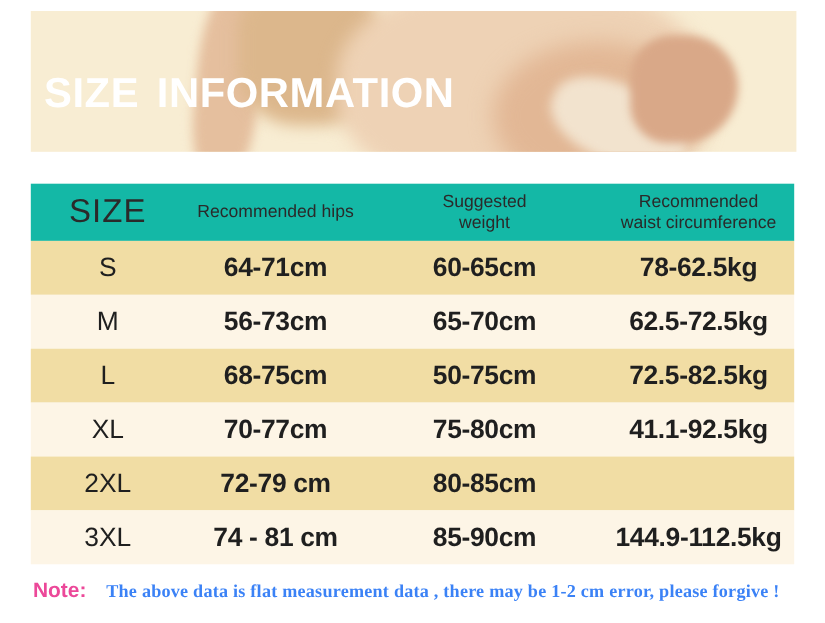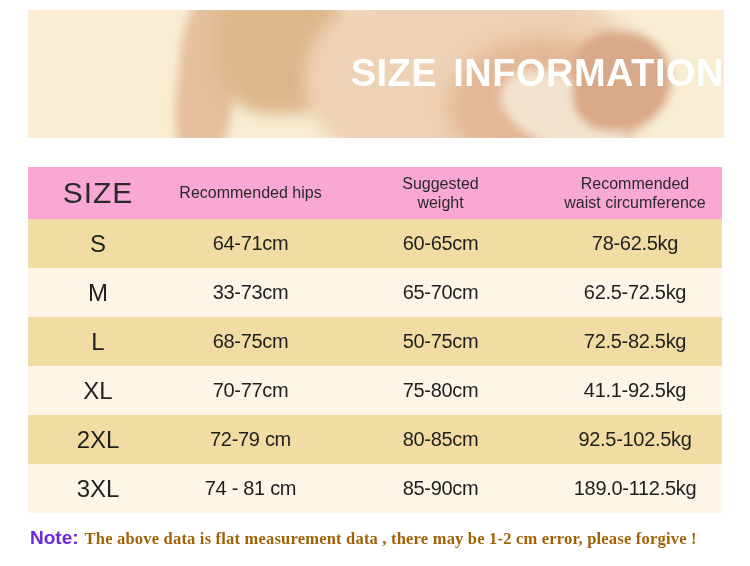--- a/index.html
+++ b/index.html
@@ -44,66 +44,66 @@
     background: #f2e3ce; border-radius: 45%;
     transform: rotate(24deg); filter: blur(5px);
   }
   .shape-hand {
     left: 545px; top: 22px; width: 98px; height: 98px;
     background: #d9a888; border-radius: 45% 55% 60% 40%;
     filter: blur(4px);
   }
   .banner-title {
     position: absolute; left: 0; right: 0; top: 44px;
-    margin: 0; text-align: right;
+    margin: 12px; text-align: left;
     font-size: 38px; font-weight: bold; line-height: 1;
     color: #ffffff; letter-spacing: 0.5px; word-spacing: 5px;
     z-index: 2;
   }
 
   
   .size-table {
     position: absolute; left: 28px; top: 167px;
     width: 694px;
     color: #1f1f1f;
   }
   .trow {
     display: grid;
     grid-template-columns: 140px 165px 215px 174px;
     align-items: center;
   }
   .trow > div { text-align: center; }
-  .header-row { height: 52px; background: #f9a8d4; }
+  .header-row { height: 52px; background: #14b8a6; }
   .data-row   { height: 49px; }
   .row-dark   { background: #f1dda4; }
   .row-light  { background: #fdf5e6; }
 
   .col-head-size {
     font-size: 30px; letter-spacing: 1px; color: #2a2a2a;
   }
   .col-head {
     font-size: 16px; line-height: 1.2; color: #2a2a2a;
     white-space: pre-line; font-weight: 500;
   }
   .cell-size   { font-size: 24px; }
-  .cell-value  { font-size: 20px; letter-spacing: -0.3px; }
+  .cell-value  { font-size: 24px; letter-spacing: -0.3px; font-weight: bold; }
 
   
   .note {
     position: absolute; left: 30px; top: 527px;
     margin: 0; white-space: nowrap;
   }
   .note-label {
-    color: #6d28d9; font-weight: bold;
+    color: #ec4899; font-weight: bold;
     font-size: 19px;
     font-family: "Liberation Sans", sans-serif;
-    margin-right: 6px;
+    margin-right: 18px;
   }
   .note-text {
-    color: #a16207; font-weight: bold;
+    color: #3b82f6; font-weight: bold;
     font-size: 16.5px; letter-spacing: 0.2px;
     font-family: "Liberation Serif", serif;
   }
 </style>
 </head>
 <body>
 
 <div class="banner">
   <div class="shape shape-arm"></div>
   <div class="shape shape-hair"></div>
@@ -126,21 +126,21 @@
 
   <div class="trow data-row row-dark">
     <div class="cell-size">S</div>
     <div class="cell-value">64-71cm</div>
     <div class="cell-value">60-65cm</div>
     <div class="cell-value">78-62.5kg</div>
   </div>
 
   <div class="trow data-row row-light">
     <div class="cell-size">M</div>
-    <div class="cell-value">33-73cm</div>
+    <div class="cell-value">56-73cm</div>
     <div class="cell-value">65-70cm</div>
     <div class="cell-value">62.5-72.5kg</div>
   </div>
 
   <div class="trow data-row row-dark">
     <div class="cell-size">L</div>
     <div class="cell-value">68-75cm</div>
     <div class="cell-value">50-75cm</div>
     <div class="cell-value">72.5-82.5kg</div>
   </div>
@@ -149,26 +149,25 @@
     <div class="cell-size">XL</div>
     <div class="cell-value">70-77cm</div>
     <div class="cell-value">75-80cm</div>
     <div class="cell-value">41.1-92.5kg</div>
   </div>
 
   <div class="trow data-row row-dark">
     <div class="cell-size">2XL</div>
     <div class="cell-value">72-79 cm</div>
     <div class="cell-value">80-85cm</div>
-    <div class="cell-value">92.5-102.5kg</div>
   </div>
 
   <div class="trow data-row row-light">
     <div class="cell-size">3XL</div>
     <div class="cell-value">74 - 81 cm</div>
     <div class="cell-value">85-90cm</div>
-    <div class="cell-value">189.0-112.5kg</div>
+    <div class="cell-value">144.9-112.5kg</div>
   </div>
 </div>
 
 <p class="note">
   <span class="note-label">Note:</span><span class="note-text">The above data is flat measurement data , there may be 1-2 cm error, please forgive !</span>
 </p>
 
 </body></html>

